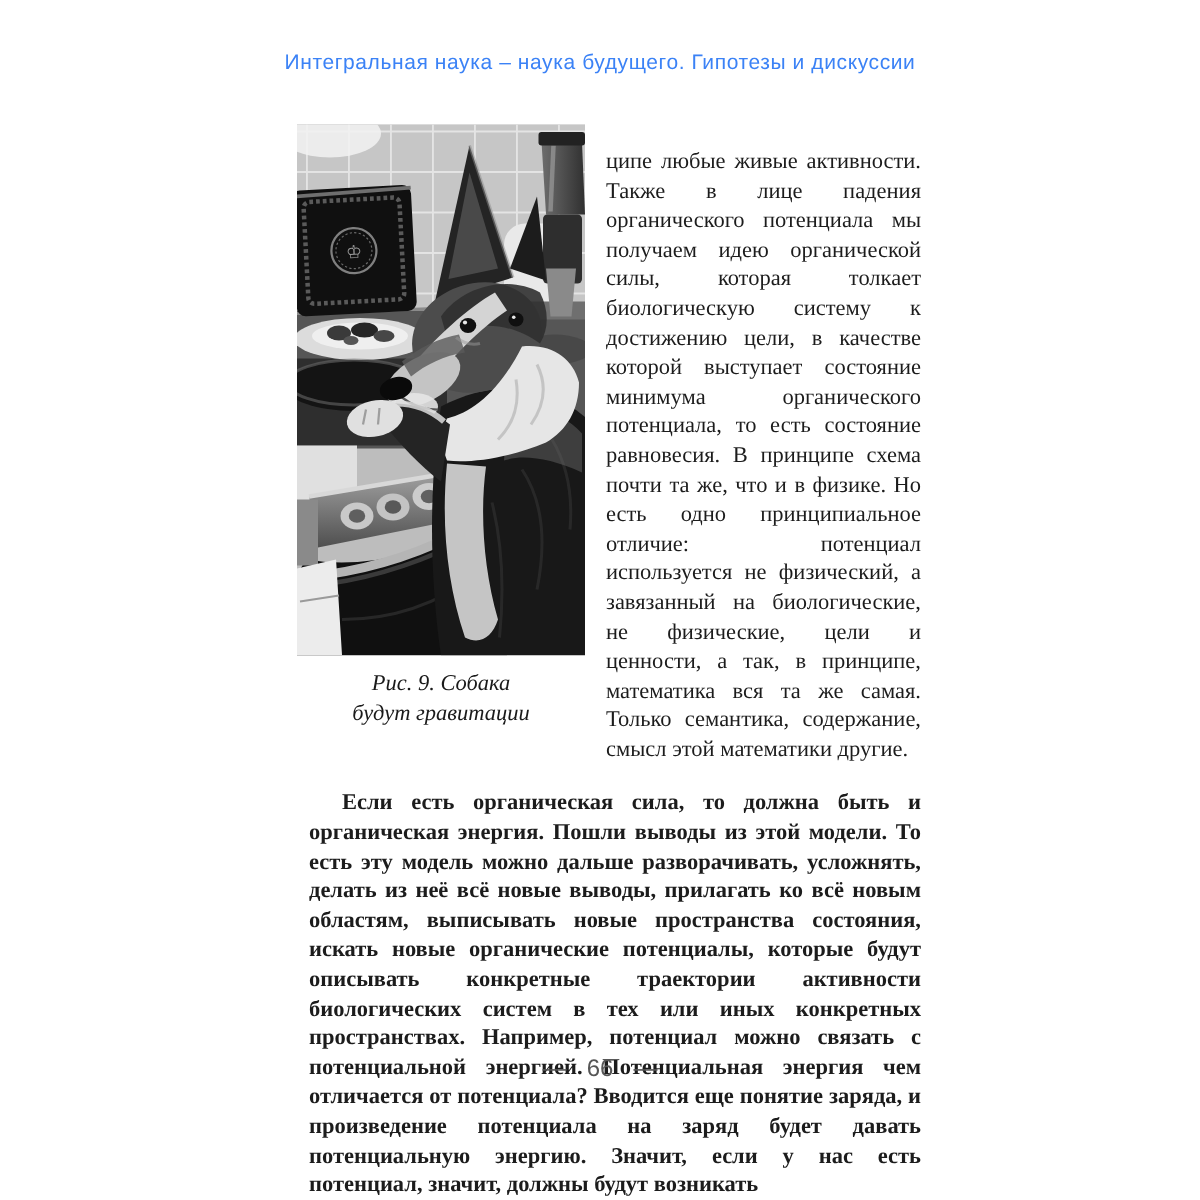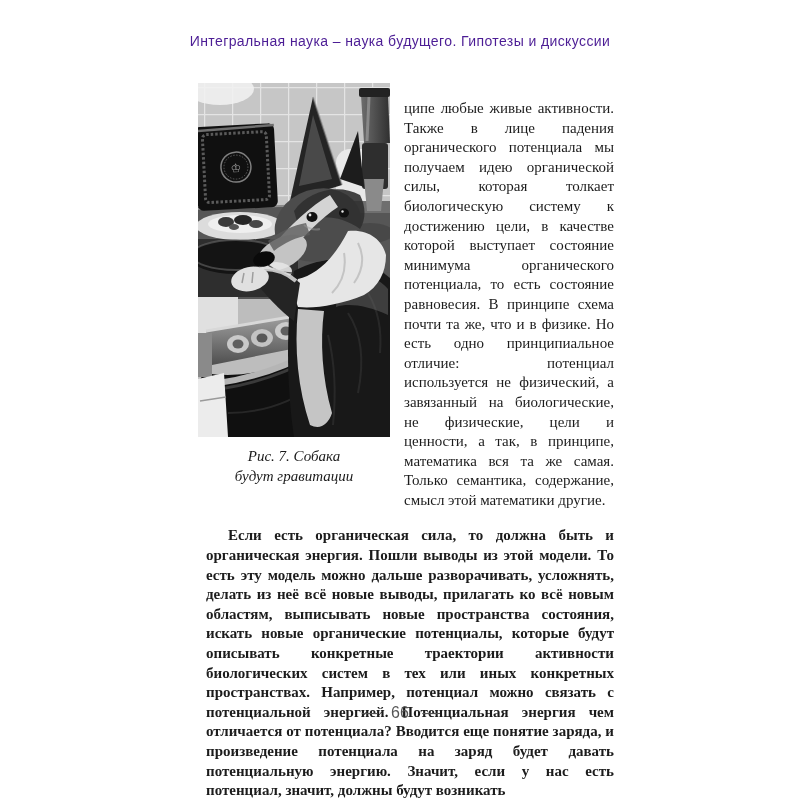--- a/index.html
+++ b/index.html
@@ -10,21 +10,21 @@
     overflow:hidden;
     font-family:"Liberation Serif",serif;
   }
   .running-head{
     position:absolute;
     top:33px;left:0;width:800px;
     text-align:center;
     font-family:"Liberation Sans",sans-serif;
     font-size:14px;
     letter-spacing:.4px;
-    color:#4c1d95;
+    color:#3b82f6;
   }
   .body-text{
     position:absolute;
     left:190px;top:83px;width:440px;
     font-family:"Liberation Serif",serif;
     font-size:15px;
     line-height:19.6px;
     color:#1c1c1c;
     text-align:justify;
     hyphens:auto;
@@ -193,21 +193,21 @@
             <path d="M66 186 C 80 186 92 192 102 200 L 96 238 C 82 228 68 212 58 200 Z" fill="#242424"></path>
             <path d="M66 186 C 80 186 90 191 98 198" fill="none" stroke="#dddddd" stroke-width="4" opacity="0.85"></path>
             <g>
               <ellipse cx="52" cy="196" rx="19" ry="12" transform="rotate(-12 52 196)" fill="#e0e0e0"></ellipse>
               <path d="M46 190 l -2 10 M55 189 l -1 11" stroke="#9e9e9e" stroke-width="1.5" fill="none"></path>
             </g>
           </g>
         </svg>
       </div>
       <figcaption class="photo-caption">
-        <span>Рис. 7. Собака</span><br>
+        <span>Рис. 9. Собака</span><br>
         <span>будут гравитации</span>
       </figcaption>
     </figure>
 
     <p class="para">ципе любые живые активности. Также в лице падения органического потенциала мы получаем идею органической силы, которая толкает биологическую систему к достижению цели, в качестве которой выступает состояние минимума органического потенциала, то есть состояние равновесия. В принципе схема почти та же, что и в физике. Но есть одно принципиальное отличие: потенциал используется не физический, а завязанный на биологические, не физические, цели и ценности, а так, в принципе, математика вся та же самая. Только семантика, содержание, смысл этой математики другие.</p>
     <p class="para indented">Если есть органическая сила, то должна быть и органическая энергия. Пошли выводы из этой модели. То есть эту модель можно дальше разворачивать, усложнять, делать из неё всё новые выводы, прилагать ко всё новым областям, выписывать новые пространства состояния, искать новые органические потенциалы, которые будут описывать конкретные траектории активности биологических систем в тех или иных конкретных пространствах. Например, потенциал можно связать с потенциальной энергией. Потенциальная энергия чем отличается от потенциала? Вводится еще понятие заряда, и произведение потенциала на заряд будет давать потенциальную энергию. Значит, если у нас есть потенциал, значит, должны будут возникать</p>
   </div>
 
   <div class="page-number">— 66 —</div>
 

